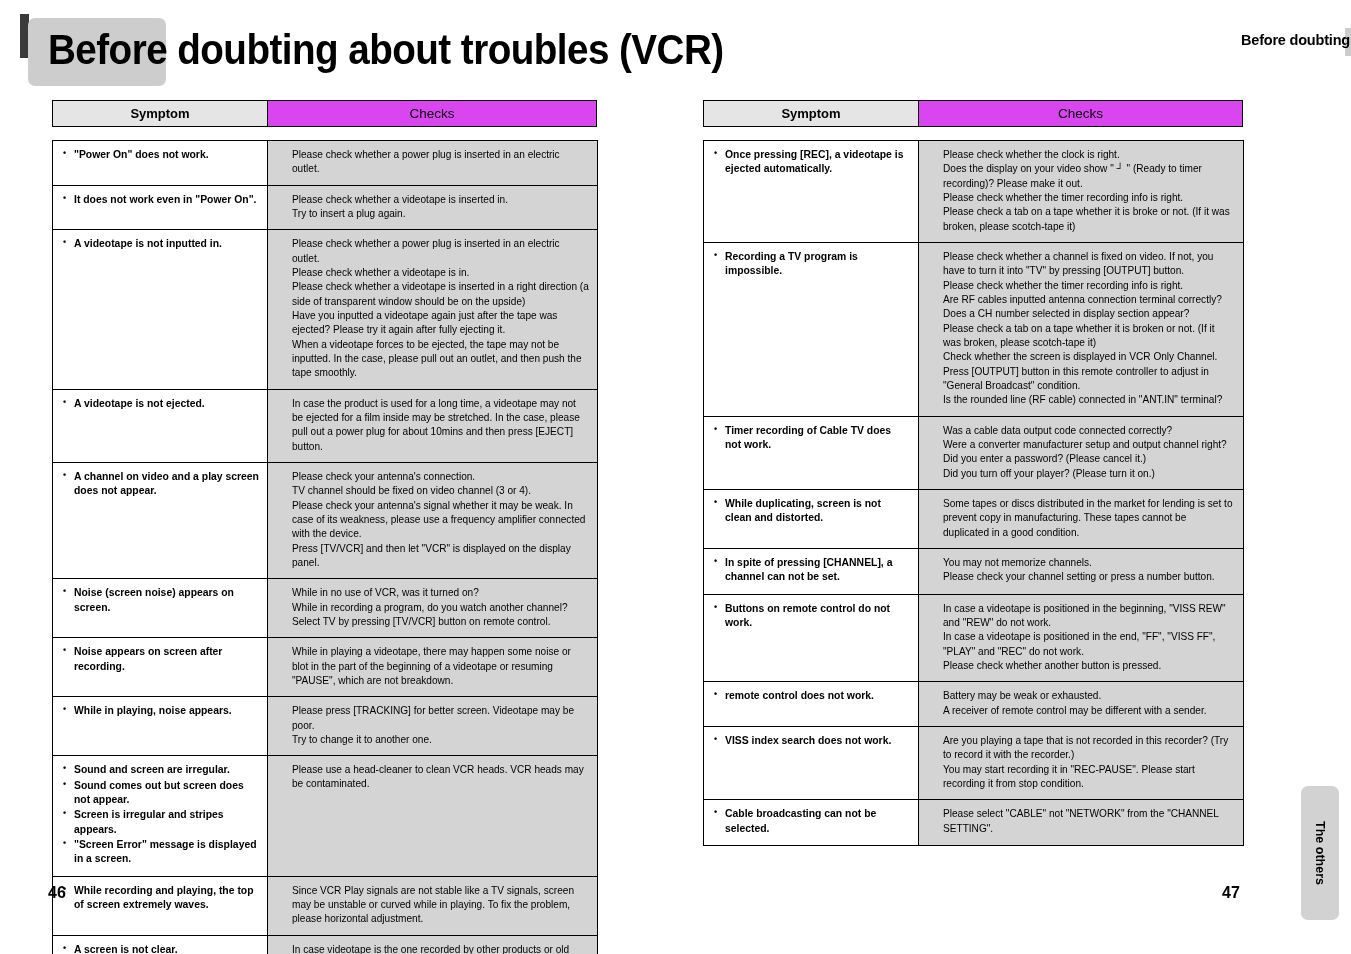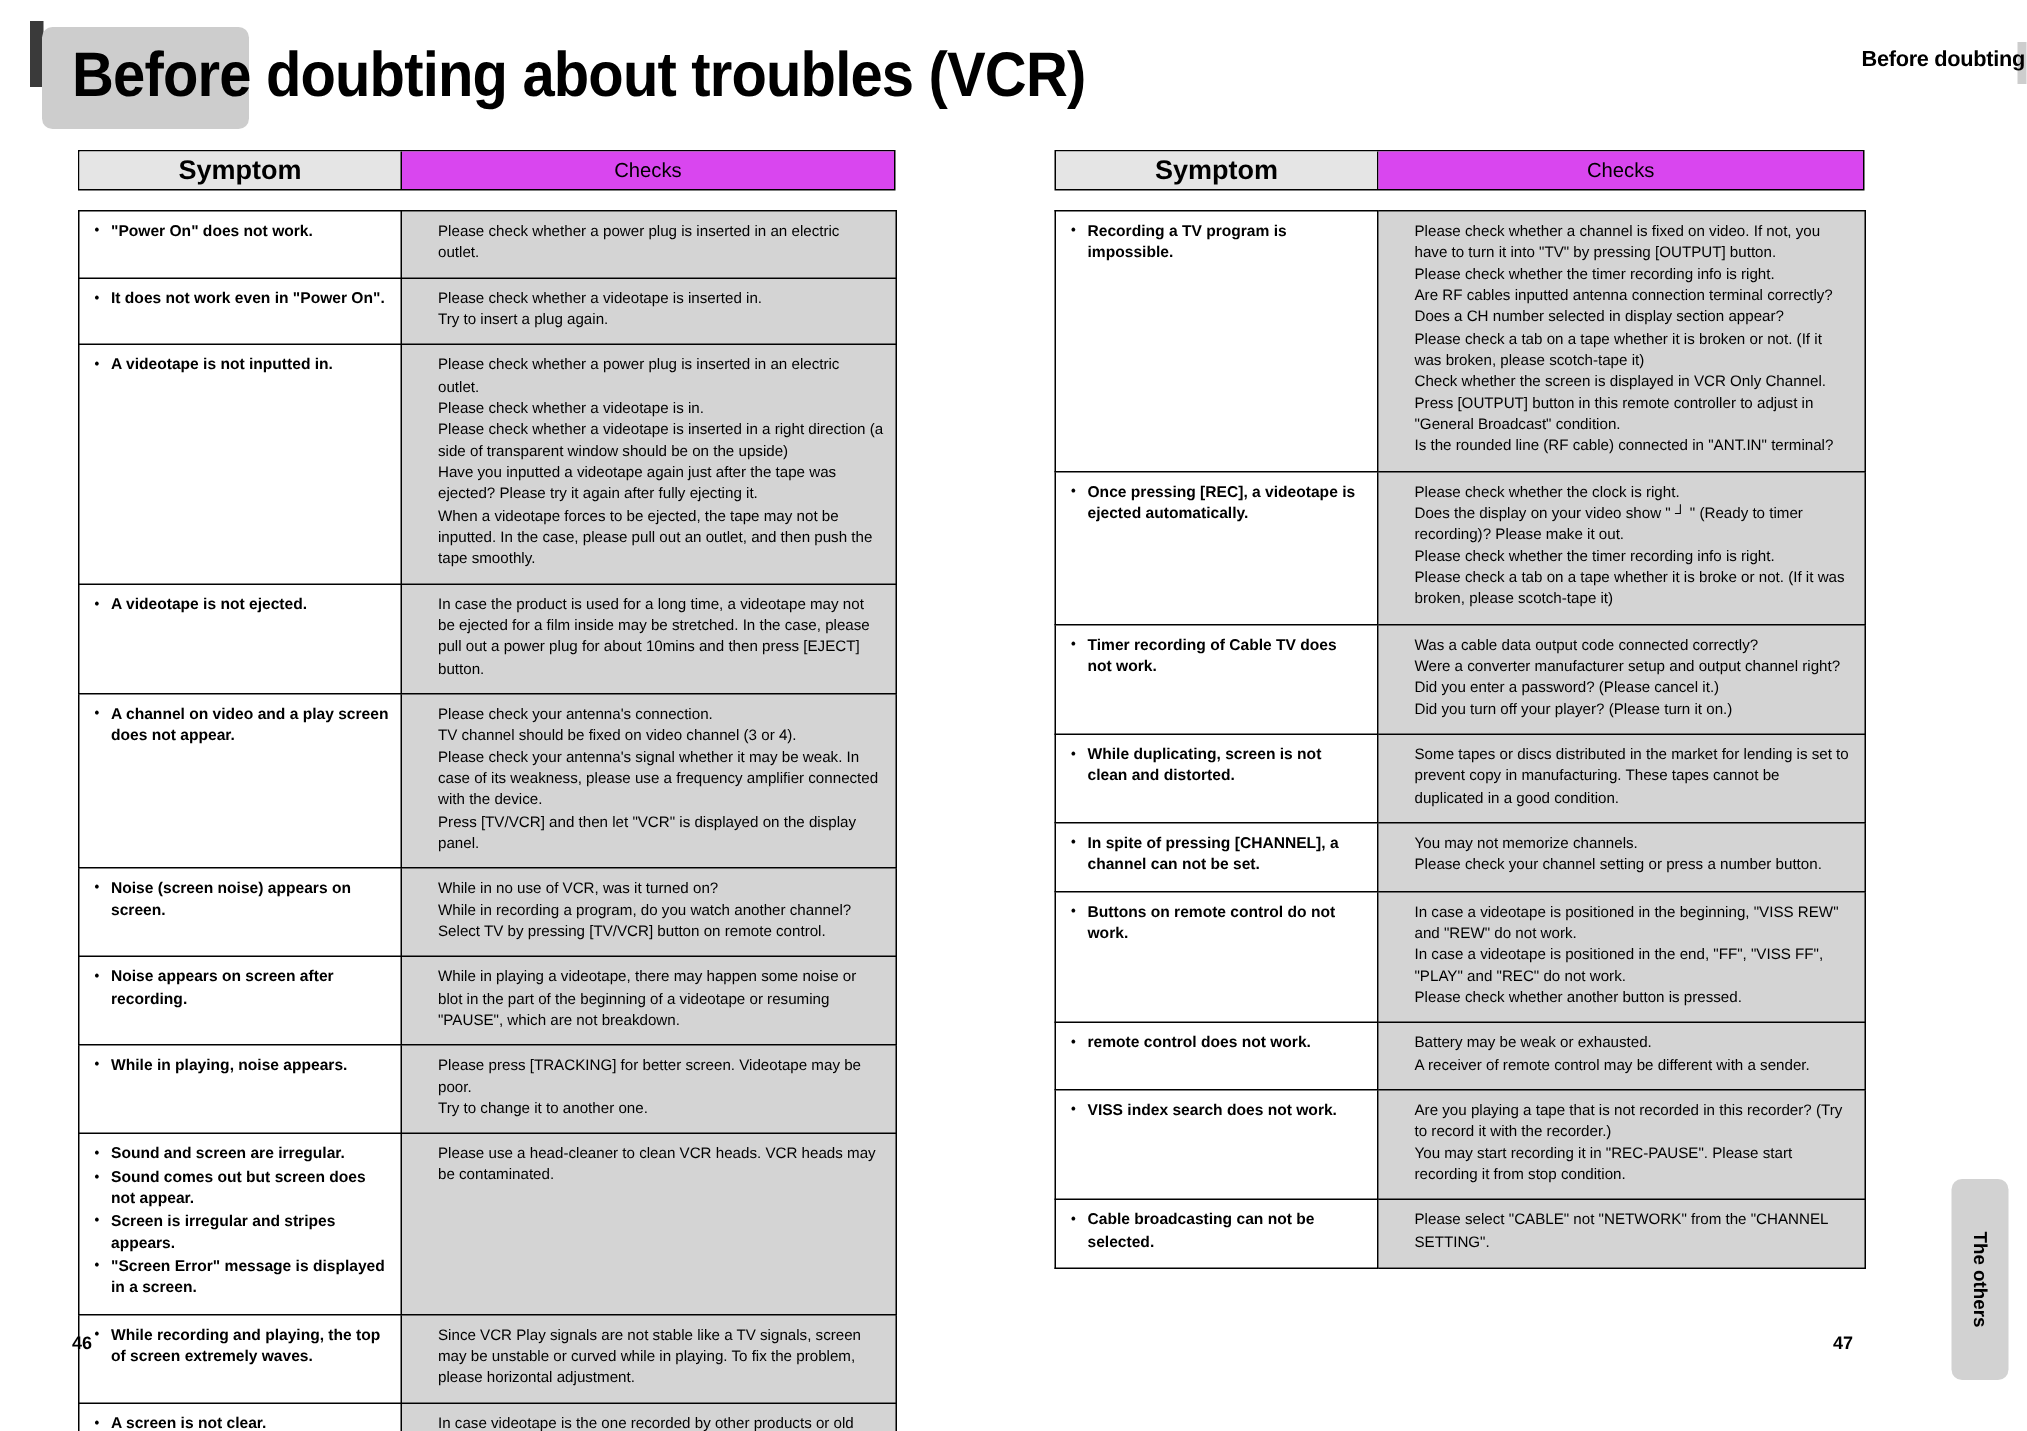--- a/index.html
+++ b/index.html
@@ -99,21 +99,21 @@
     box-sizing: border-box;
   }
   .table-head .th-symptom {
     width: 215px;
     background: #e5e5e5;
     border-right: 1.5px solid #000;
     box-sizing: border-box;
     display: flex;
     align-items: center;
     justify-content: center;
-    font-size: 18px;
+    font-size: 13px;
     font-weight: bold;
   }
   .table-head .th-checks {
     flex: 1;
     background: #d946ef;
     display: flex;
     align-items: center;
     justify-content: center;
     font-size: 13.5px;
     font-weight: normal;
@@ -159,21 +159,21 @@
     left: 0;
     top: -1px;
     font-size: 9px;
   }
   .chkline { display: block; }
 
   
   .page-num {
     position: absolute;
     bottom: 52px;
-    font-size: 12px;
+    font-size: 16px;
     font-weight: bold;
   }
   #page-num-left { left: 48px; }
   #page-num-right { left: 562px; }
 
   
   #side-tab {
     position: absolute;
     right: 12px;
     top: 786px;
@@ -357,52 +357,52 @@
     <div class="th-symptom">Symptom</div>
     <div class="th-checks">Checks</div>
   </div>
 
   <table class="troubles" id="right-table" style="left:43px; top:140px; width:540px;">
     <colgroup>
         <col style="width:215px">
         <col style="width:325px">
       </colgroup>
     <tbody id="right-tbody">
+        <tr>
+          <td class="sym">
+            <ul class="syms">
+              <li>Once pressing [REC], a videotape is ejected automatically.</li>
+            </ul>
+          </td>
+          <td class="chk">
+            <span class="chkline">Please check whether the clock is right.</span>
+            <span class="chkline">Does the display on your video show " ┘ " (Ready to timer recording)? Please make it out.</span>
+            <span class="chkline">Please check whether the timer recording info is right.</span>
+            <span class="chkline">Please check a tab on a tape whether it is broke or not. (If it was broken, please scotch-tape it)</span>
+          </td>
+        </tr>
         <tr>
           <td class="sym">
             <ul class="syms">
               <li>Recording a TV program is impossible.</li>
             </ul>
           </td>
           <td class="chk">
             <span class="chkline">Please check whether a channel is fixed on video. If not, you have to turn it into "TV" by pressing [OUTPUT] button.</span>
             <span class="chkline">Please check whether the timer recording info is right.</span>
             <span class="chkline">Are RF cables inputted antenna connection terminal correctly?</span>
             <span class="chkline">Does a CH number selected in display section appear?</span>
             <span class="chkline">Please check a tab on a tape whether it is broken or not. (If it was broken, please scotch-tape it)</span>
             <span class="chkline">Check whether the screen is displayed in VCR Only  Channel. Press [OUTPUT] button in this remote controller to adjust in "General Broadcast" condition.</span>
             <span class="chkline">Is the rounded line (RF cable) connected in "ANT.IN" terminal?</span>
           </td>
         </tr>
         <tr>
           <td class="sym">
             <ul class="syms">
-              <li>Once pressing [REC], a videotape is ejected automatically.</li>
-            </ul>
-          </td>
-          <td class="chk">
-            <span class="chkline">Please check whether the clock is right.</span>
-            <span class="chkline">Does the display on your video show " ┘ " (Ready to timer recording)? Please make it out.</span>
-            <span class="chkline">Please check whether the timer recording info is right.</span>
-            <span class="chkline">Please check a tab on a tape whether it is broke or not. (If it was broken, please scotch-tape it)</span>
-          </td>
-        </tr>
-        <tr>
-          <td class="sym">
-            <ul class="syms">
               <li>Timer recording of Cable TV does not work.</li>
             </ul>
           </td>
           <td class="chk">
             <span class="chkline">Was a cable data output code connected correctly?</span>
             <span class="chkline">Were a converter manufacturer setup and output channel right?</span>
             <span class="chkline">Did you enter a password? (Please cancel it.)</span>
             <span class="chkline">Did you turn off your player? (Please turn it on.)</span>
           </td>
         </tr>

